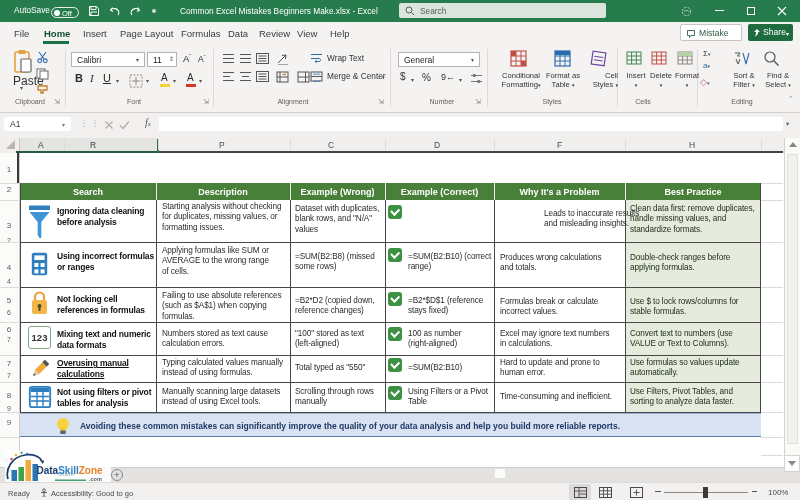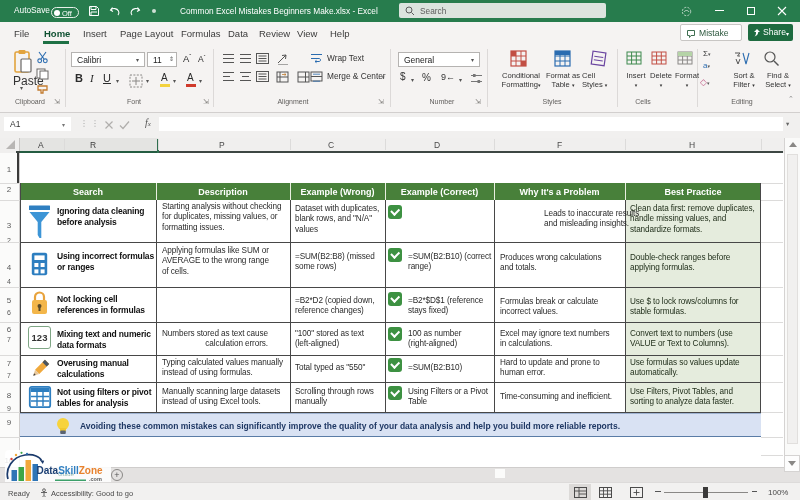--- a/index.html
+++ b/index.html
@@ -224,21 +224,21 @@
   <svg class="abs" style="left:553px;top:5px;" width="20" height="18" viewBox="0 0 20 18">
         <rect x="2" y="1" width="15" height="15" fill="none" stroke="#2b6cb0" stroke-width="1.2"></rect>
         <path d="M2 6 H17 M2 11 H17 M7 1 V16 M12 1 V16" stroke="#2b6cb0"></path>
         <rect x="2" y="1" width="15" height="4" fill="#2b6cb0"></rect>
       </svg>
   <div class="abs" style="left:540px;top:26px;width:46px;text-align:center;font-size:7.6px;color:#333;line-height:9px;">Format as<br>Table <span style="font-size:5px;">▾</span></div>
   <svg class="abs" style="left:589px;top:5px;" width="20" height="18" viewBox="0 0 20 18">
         <rect x="3" y="2" width="13" height="13" fill="none" stroke="#6a45a0" stroke-width="1.2" transform="rotate(8 10 9)"></rect>
         <path d="M5 7 H14 M5 10.5 H14" stroke="#6a45a0" transform="rotate(8 10 9)"></path>
       </svg>
-  <div class="abs" style="left:582px;top:26px;width:36px;text-align:left;font-size:7.6px;color:#333;line-height:9px;">Cell<br>Styles <span style="font-size:5px;">▾</span></div>
+  <div class="abs" style="left:582px;top:26px;width:36px;text-align:right;font-size:7.6px;color:#333;line-height:9px;">Cell<br>Styles <span style="font-size:5px;">▾</span></div>
 
   <svg class="abs" style="left:626px;top:6px;" width="17" height="15" viewBox="0 0 17 15">
         <rect x="1" y="1" width="14" height="12" fill="none" stroke="#3f8a4f" stroke-width="1"></rect>
         <path d="M1 5 H15 M1 9 H15 M5.6 1 V13 M10.3 1 V13" stroke="#3f8a4f"></path>
       </svg>
   <div class="abs" style="left:624px;top:26px;width:24px;text-align:center;font-size:7.6px;color:#333;line-height:9px;">Insert<br><span style="font-size:5px;">▾</span></div>
   <svg class="abs" style="left:651px;top:6px;" width="17" height="15" viewBox="0 0 17 15">
         <rect x="1" y="1" width="14" height="12" fill="none" stroke="#c24f44" stroke-width="1"></rect>
         <path d="M1 5 H15 M1 9 H15 M5.6 1 V13 M10.3 1 V13" stroke="#c24f44"></path>
       </svg>
@@ -408,44 +408,45 @@
 <div class="cell" style="left:500px;top:253px;">Produces wrong calculations<br>and totals.</div>
 <div class="cell" style="left:630px;top:253px;color:#22301c;">Double-check ranges before<br>applying formulas.</div>
 
 <svg class="abs" style="left:30px;top:290px;" width="19" height="26" viewBox="0 0 19 26">
   <path d="M5 11 V7 a4.5 4.5 0 0 1 9 0 v4" fill="none" stroke="#e8a33d" stroke-width="2.2"></path>
   <rect x="2" y="10" width="15" height="14" rx="2" fill="#f3b64a"></rect>
   <circle cx="9.5" cy="16" r="2" fill="#5a4a28"></circle>
       <rect x="8.5" y="16" width="2" height="5" fill="#5a4a28"></rect>
 </svg>
 <div class="cellb" style="left:57px;top:294px;">Not locking cell<br>references in formulas</div>
+<div class="cell" style="left:162px;top:291px;">Failing to use absolute references<br>(such as $A$1) when copying<br>formulas.</div>
 <div class="cell" style="left:295px;top:296px;">=B2*D2 (copied down,<br>reference changes)</div>
 <div class="check" style="left:388px;top:292px;"></div>
 <div class="cell" style="left:408px;top:296px;">=B2*$D$1 (reference<br>stays fixed)</div>
 <div class="cell" style="left:500px;top:297px;">Formulas break or calculate<br>incorrect values.</div>
 <div class="cell" style="left:630px;top:297px;color:#22301c;">Use $ to lock rows/columns for<br>stable formulas.</div>
 
 <div class="abs" style="left:28px;top:326px;width:23px;height:23px;background:#fff;border:1.4px solid #7fa685;border-radius:3px;color:#333;font-weight:bold;font-size:9.5px;text-align:center;line-height:21px;">123</div>
 <div class="cellb" style="left:57px;top:329px;">Mixing text and numeric<br>data formats</div>
-<div class="cell" style="left:162px;top:329px;text-align:right;">Numbers stored as text cause<br>calculation errors.</div>
+<div class="cell" style="left:162px;top:329px;">Numbers stored as text cause<br>calculation errors.</div>
 <div class="cell" style="left:295px;top:329px;">"100" stored as text<br>(left-aligned)</div>
 <div class="check" style="left:388px;top:327px;"></div>
 <div class="cell" style="left:408px;top:329px;">100 as number<br>(right-aligned)</div>
 <div class="cell" style="left:500px;top:329px;">Excel may ignore text numbers<br>in calculations.</div>
 <div class="cell" style="left:630px;top:329px;color:#22301c;">Convert text to numbers (use<br>VALUE or Text to Columns).</div>
 
 <svg class="abs" style="left:29px;top:358px;" width="22" height="22" viewBox="0 0 22 22">
   <g transform="rotate(45 11 11)">
     <rect x="8" y="1" width="6" height="14" fill="#f0a93c"></rect>
     <rect x="8" y="1" width="6" height="3.5" fill="#4a5560"></rect>
     <path d="M8 15 L11 20.5 L14 15 Z" fill="#e8c79a"></path>
     <path d="M9.8 18.2 L11 20.5 L12.2 18.2 Z" fill="#3c3c3c"></path>
   </g>
 </svg>
-<div class="cellb" style="left:57px;top:358px;">Overusing manual<br>calculations</div>
+<div class="cellb" style="left:57px;top:358px;text-decoration:underline;">Overusing manual<br>calculations</div>
 <div class="cell" style="left:162px;top:358px;">Typing calculated values manually<br>instead of using formulas.</div>
 <div class="cell" style="left:295px;top:363px;">Total typed as "550"</div>
 <div class="check" style="left:388px;top:358px;"></div>
 <div class="cell" style="left:408px;top:363px;">=SUM(B2:B10)</div>
 <div class="cell" style="left:500px;top:358px;">Hard to update and prone to<br>human error.</div>
 <div class="cell" style="left:630px;top:358px;color:#22301c;">Use formulas so values update<br>automatically.</div>
 
 <svg class="abs" style="left:28px;top:385px;" width="24" height="24" viewBox="0 0 24 24">
   <rect x="1.8" y="1.8" width="20.4" height="20.4" rx="2" fill="#fff" stroke="#2d7ec0" stroke-width="1.8"></rect>
   <rect x="2.8" y="2.8" width="18.4" height="4.2" fill="#2d7ec0"></rect>

